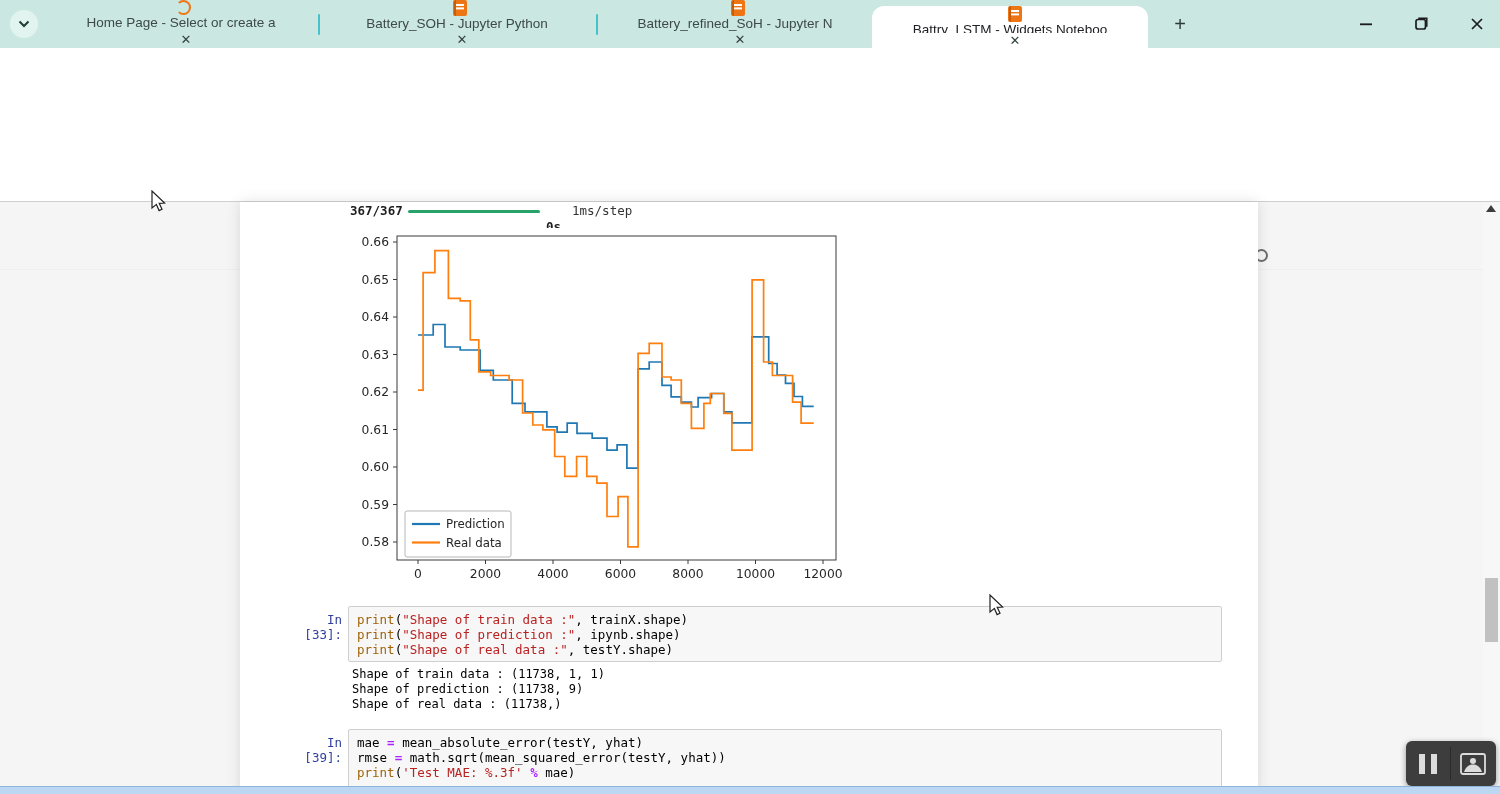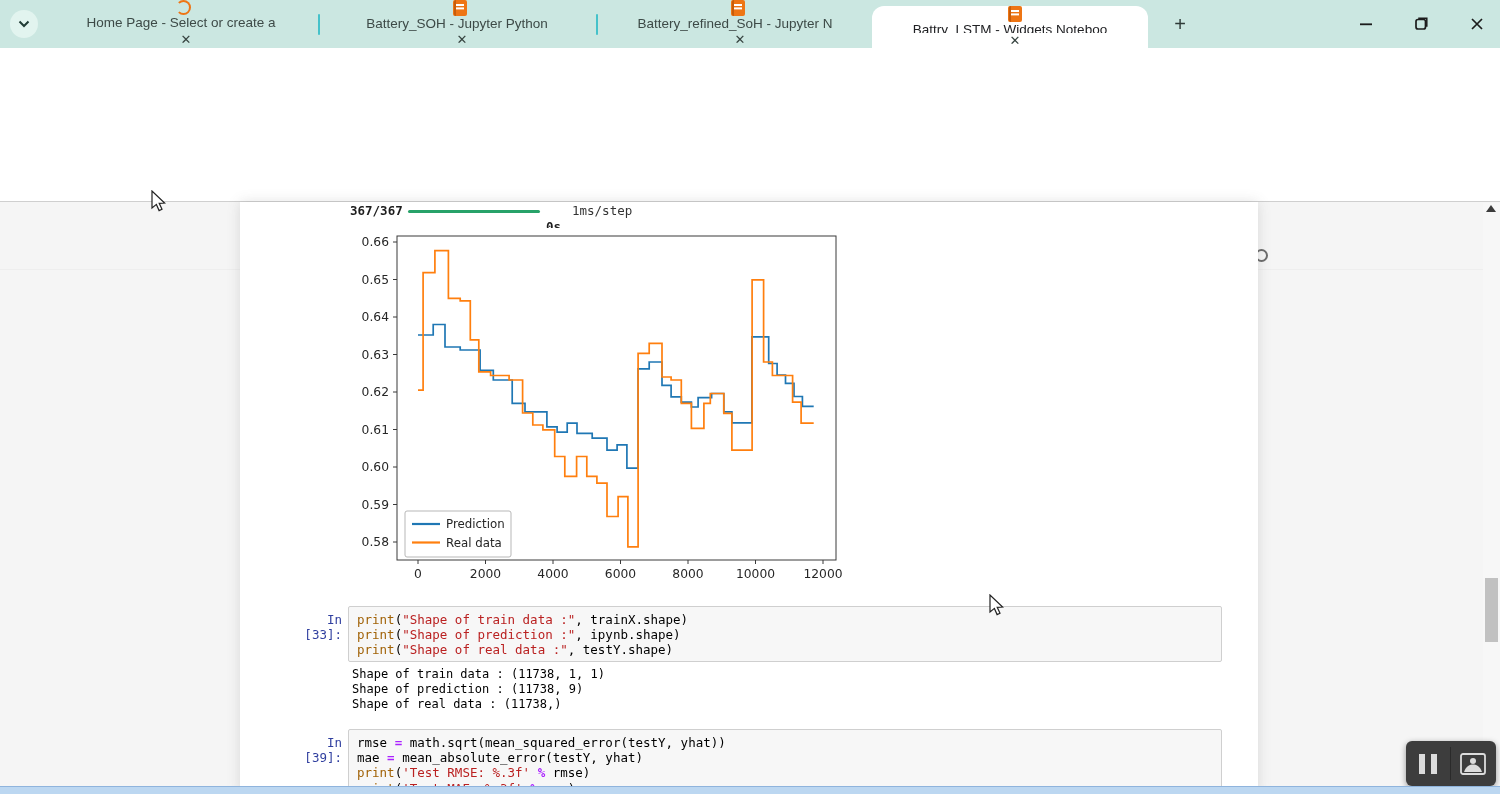--- a/index.html
+++ b/index.html
@@ -406,23 +406,22 @@
     <div>
         <div class="ol">Shape of train data : (11738, 1, 1)</div>
         <div class="ol">Shape of prediction : (11738, 9)</div>
         <div class="ol">Shape of real data : (11738,)</div>
       </div>
   </div>
 
   <div class="prompt mono" style="left:284px;top:735px;">In [39]:</div>
   <div class="inputbox" style="top:729px;height:65px;">
     <div>
+        <div class="cl"><span class="tk-pl">mae </span><span class="tk-op">=</span><span class="tk-pl"> mean_absolute_error(testY, yhat)</span></div>
         <div class="cl"><span class="tk-pl">rmse </span><span class="tk-op">=</span><span class="tk-pl"> math.sqrt(mean_squared_error(testY, yhat))</span></div>
-        <div class="cl"><span class="tk-pl">mae </span><span class="tk-op">=</span><span class="tk-pl"> mean_absolute_error(testY, yhat)</span></div>
-        <div class="cl"><span class="tk-kw">print</span><span class="tk-pl">(</span><span class="tk-st">'Test RMSE: %.3f'</span><span class="tk-pl"> </span><span class="tk-op">%</span><span class="tk-pl"> rmse)</span></div>
         <div class="cl"><span class="tk-kw">print</span><span class="tk-pl">(</span><span class="tk-st">'Test MAE: %.3f'</span><span class="tk-pl"> </span><span class="tk-op">%</span><span class="tk-pl"> mae)</span></div>
       </div>
   </div>
 
   <div class="sbtrack">
     <div class="sbarrow"></div>
     <div class="sbthumb"></div>
   </div>
 
   <div class="recorder">

